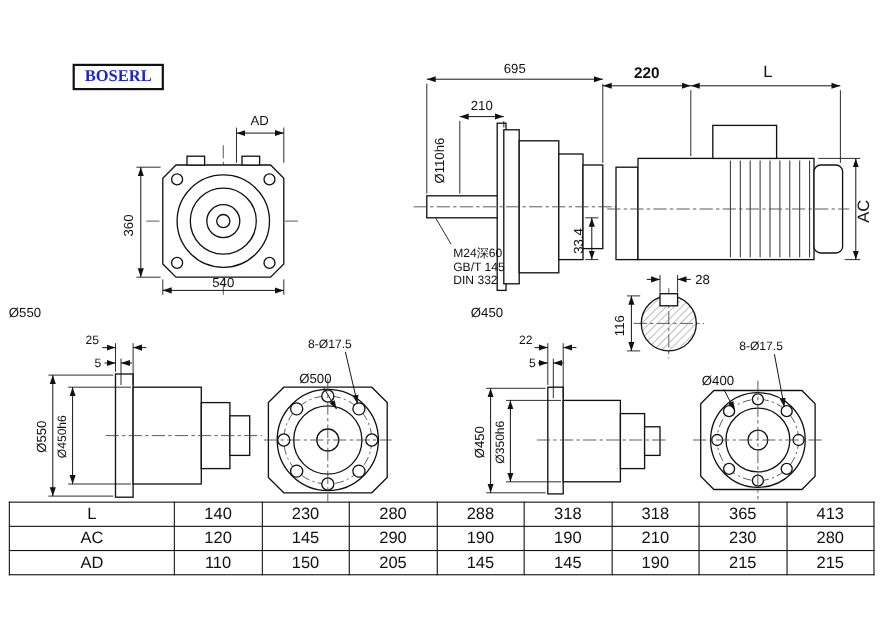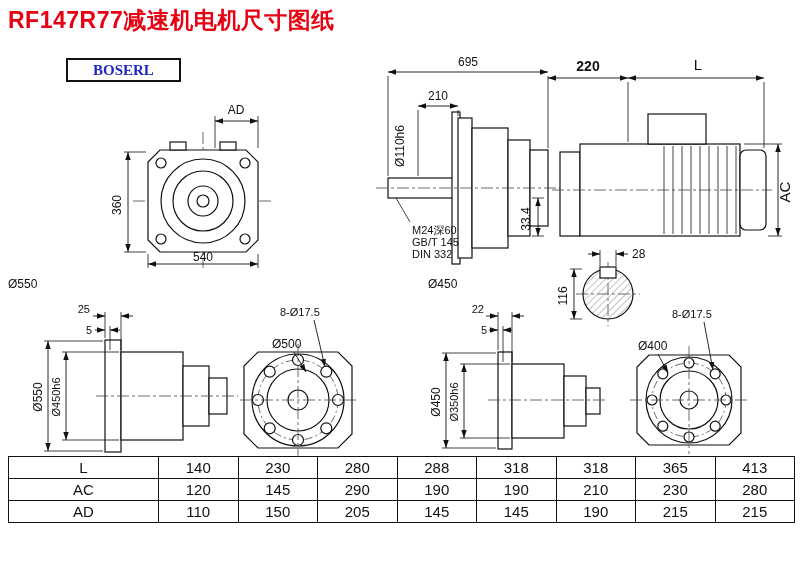--- a/index.html
+++ b/index.html
@@ -1,19 +1,19 @@
 <!DOCTYPE html>
 <html><head>
 <meta charset="utf-8">
 <style>
   * { margin:0; padding:0; box-sizing:border-box; }
   html,body { width:800px; height:572px; background:#fff; font-family:"Liberation Sans", sans-serif; }
   .stage { position:relative; width:800px; height:572px; background:#fff; overflow:hidden; }
   .title { position:absolute; left:8px; top:5px; font-size:23px; font-weight:bold; color:#e60012; letter-spacing:0.5px; }
-  .logo { position:absolute; left:66px; top:58px; border:2px solid #111; padding:0 25px; height:24px; line-height:21px;
+  .logo { position:absolute; left:66px; top:58px; border:2px solid #111; padding:0 9px; height:24px; line-height:21px;
           color:#2025c5; font-weight:bold; font-size:15px; font-family:"Liberation Serif", serif; background:#fff; }
   svg.drawing { position:absolute; left:0; top:0; }
   svg text { font-family:"Liberation Sans", sans-serif; fill:#111; stroke:none; }
   .t  { font-size:12px; }
   .ts { font-size:11px; }
   .tb { font-size:14px; font-weight:bold; }
   .tL { font-size:15px; }
   .sh { stroke:#111; stroke-width:1.2; fill:#fff; }
   .dl { stroke:#111; stroke-width:0.9; fill:none; }
   .el { stroke:#111; stroke-width:0.8; fill:none; }
@@ -24,21 +24,20 @@
           font-size:15px; color:#111; padding:0; height:22px; font-weight:normal; background:#fff; }
   .dim-table tr.hdr th { height:44px; }
   .hdr-top { height:21px; line-height:21px; border-bottom:1px solid #111; font-size:14px; }
   .hdr-bot { height:21px; line-height:21px; font-size:14px; }
 </style>
 </head>
 <body>
 
 <div class="stage">
 
-  <div class="title">RF147R77减速机电机尺寸图纸</div>
   <div class="logo">BOSERL</div>
 
   <svg class="drawing" width="800" height="456" viewBox="0 0 800 456">
     <defs>
       <marker id="ah" viewBox="0 0 10 8" refX="10" refY="4" markerWidth="9" markerHeight="7.2" orient="auto-start-reverse">
         <path d="M0,0.6 L10,4 L0,7.4 Z" fill="#111"></path>
       </marker>
       <pattern id="hatch" width="5" height="5" patternUnits="userSpaceOnUse" patternTransform="rotate(45)">
         <line x1="0" y1="0" x2="0" y2="5" stroke="#888" stroke-width="1"></line>
       </pattern>

